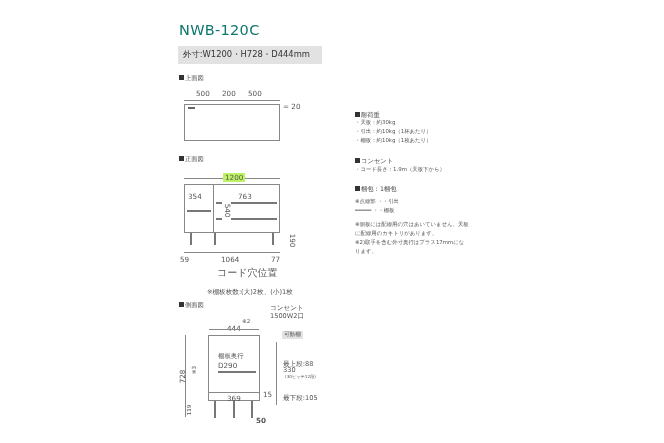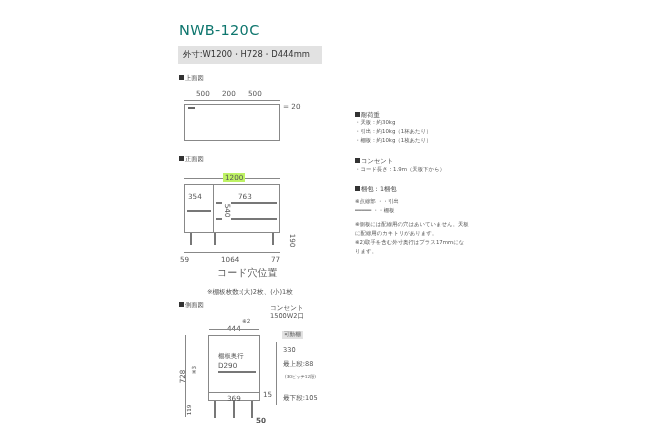--- a/index.html
+++ b/index.html
@@ -77,21 +77,21 @@
 <div class="leg" style="left:214px;top:401px;height:17px;"></div>
 <div class="leg" style="left:233px;top:401px;height:17px;"></div>
 <div class="leg" style="left:251px;top:401px;height:17px;"></div>
 <div class="abs dim" style="left:256px;top:416px;font-weight:bold;">50</div>
 <div class="line" style="left:185px;top:335px;width:1px;height:82px;"></div>
 <div class="abs dim" style="left:176px;top:372px;transform:rotate(-90deg);">728</div>
 <div class="abs sm" style="left:190px;top:367px;transform:rotate(-90deg);">※3</div>
 <div class="abs sm" style="left:184px;top:407px;transform:rotate(-90deg);">119</div>
 <div class="line" style="left:276px;top:342px;width:1px;height:63px;"></div>
 <div class="abs sm" style="left:283px;top:344px;font-size:6.6px;margin-top:16px;">最上段:88</div>
-<div class="abs sm" style="left:283px;top:346px;font-size:6.6px;">330</div>
+<div class="abs sm" style="left:283px;top:366px;font-size:6.6px;">330</div>
 <div class="abs sm" style="left:285px;top:374px;font-size:4.2px;">(30ピッチ12段)</div>
 <div class="abs sm" style="left:283px;top:394px;font-size:6.6px;">最下段:105</div>
 
 <div class="abs sec" style="left:355px;top:111px;">耐荷重</div>
 <div class="abs note" style="left:355px;top:118px;">・天板：約30kg</div>
 <div class="abs note" style="left:355px;top:127px;">・引出：約10kg（1杯あたり）</div>
 <div class="abs note" style="left:355px;top:136px;">・棚板：約10kg（1枚あたり）</div>
 <div class="abs sec" style="left:355px;top:157px;">コンセント</div>
 <div class="abs note" style="left:355px;top:165px;">・コード長さ：1.9m（天板下から）</div>
 <div class="abs sec" style="left:355px;top:185px;">梱包：1梱包</div>

